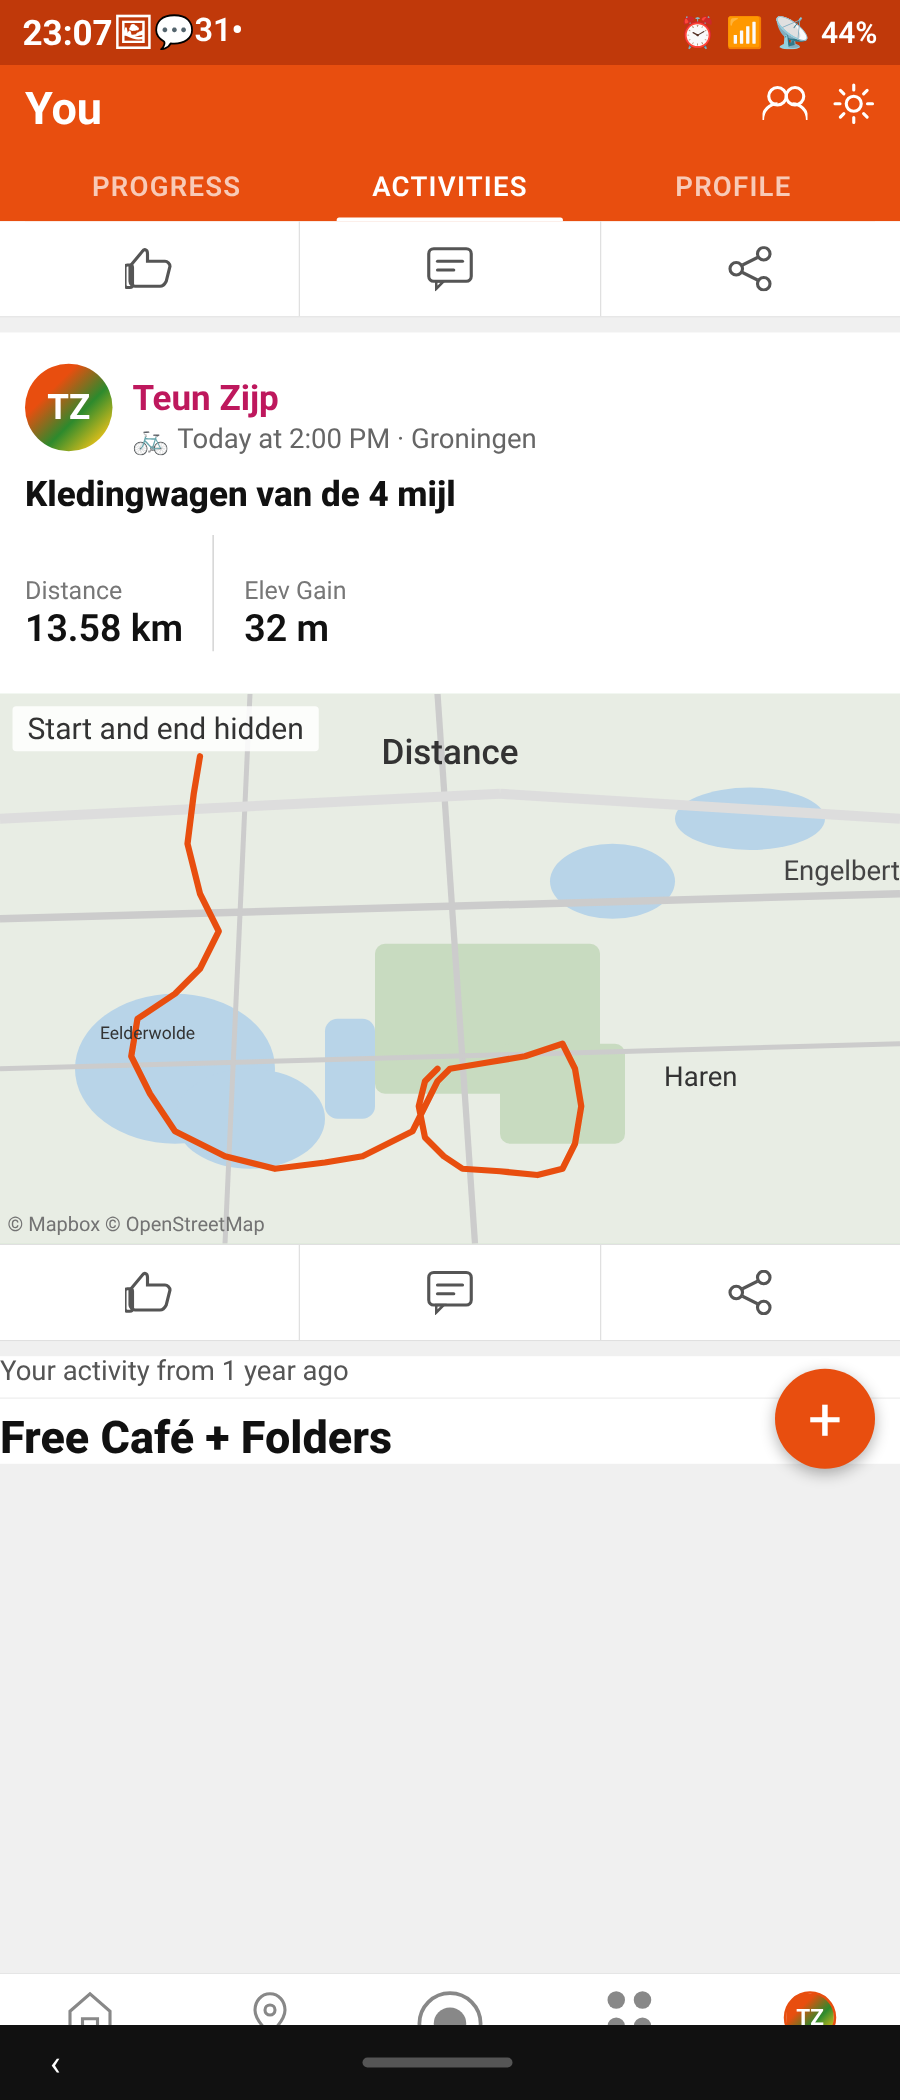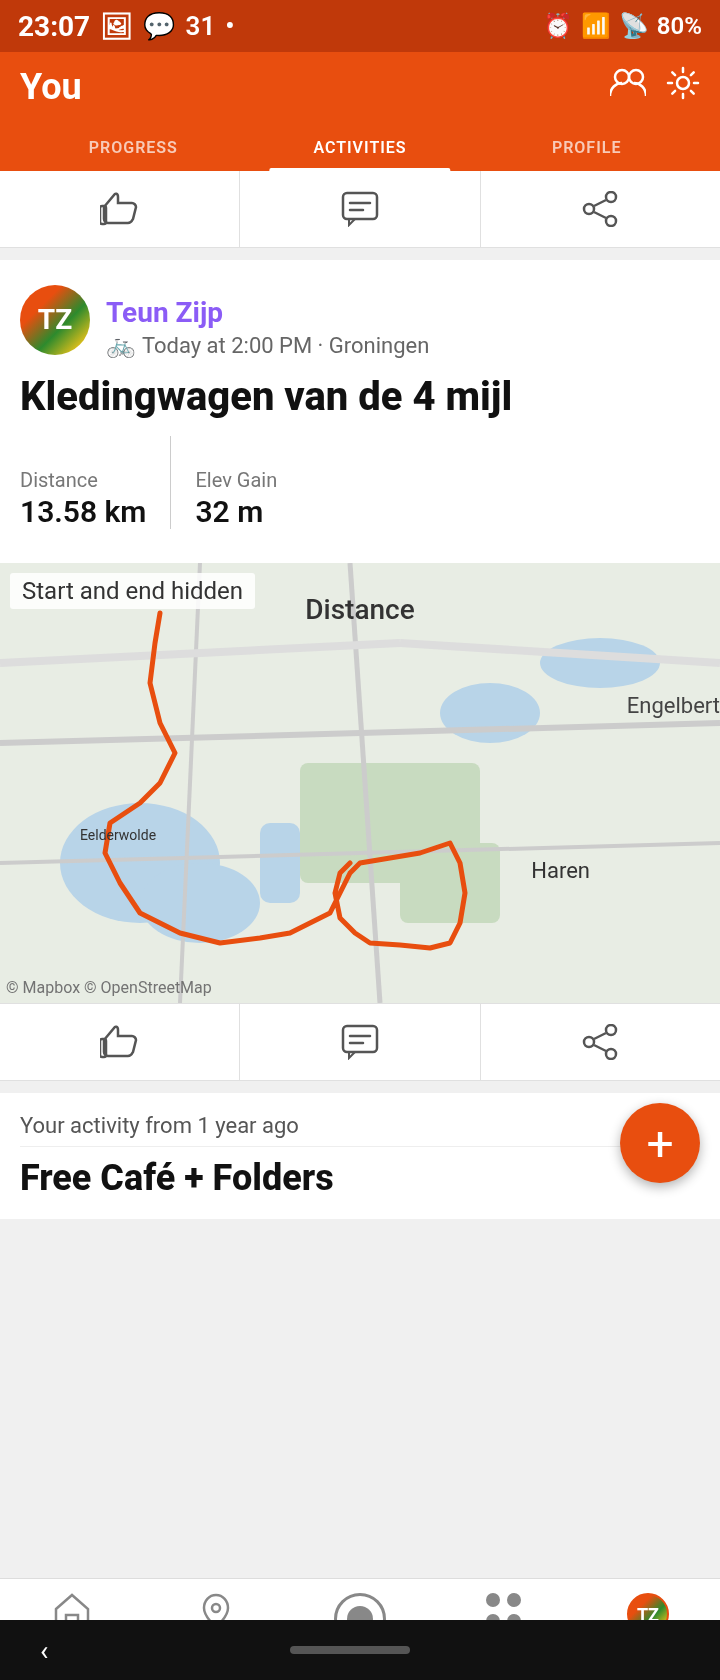--- a/index.html
+++ b/index.html
@@ -17,21 +17,21 @@
       background: #c0390a;
       height: 52px;
       display: flex;
       align-items: center;
       justify-content: space-between;
       padding: 0 18px;
       color: white;
       font-size: 26px;
       font-weight: 600;
     }
-    .status-left { display: flex; align-items: center; gap: 10px; }
+    .status-left { display: flex; }
     .status-right { display: flex; align-items: center; gap: 8px; font-size: 24px; }
     .status-time { font-size: 28px; font-weight: 700; }
 
     
     .header {
       background: #e84e0f;
       padding: 14px 20px 0 20px;
     }
     .header-top {
       display: flex;
@@ -57,21 +57,21 @@
     
     .tabs {
       display: flex;
       background: #e84e0f;
     }
     .tab {
       flex: 1;
       text-align: center;
       padding: 14px 0;
       color: rgba(255,255,255,0.7);
-      font-size: 16px;
+      font-size: 22px;
       font-weight: 600;
       letter-spacing: 1px;
       cursor: pointer;
       text-transform: uppercase;
       position: relative;
     }
     .tab.active {
       color: white;
       text-align: center;
     }
@@ -129,34 +129,34 @@
       justify-content: center;
       font-size: 28px;
       color: white;
       font-weight: bold;
       flex-shrink: 0;
     }
     .user-details {}
     .user-name {
       font-size: 28px;
       font-weight: 700;
-      color: #8b5cf6;
+      color: #be185d;
       margin-top: 16px;
     }
     .user-meta {
       font-size: 22px;
       color: #666;
       display: flex;
       align-items: center;
       gap: 6px;
       margin-top: 2px;
     }
     .bike-icon { font-size: 24px; }
     .activity-title {
-      font-size: 40px;
+      font-size: 28px;
       font-weight: 800;
       color: #111;
       margin-bottom: 16px;
     }
     .stats-row {
       display: flex;
       gap: 0;
       margin-bottom: 14px;
       align-items: center;
     }
@@ -248,21 +248,20 @@
     .bottom-action-bar {
       background: white;
       display: flex;
       border-top: 1px solid #e0e0e0;
       border-bottom: 1px solid #e0e0e0;
     }
 
     
     .memory-section {
       background: white;
-      padding: 20px;
       margin-top: 12px;
       position: relative;
     }
     .memory-text {
       font-size: 22px;
       color: #555;
       margin-bottom: 8px;
     }
     .memory-title {
       font-size: 36px;
@@ -366,21 +365,21 @@
     <span class="status-time">23:07</span>
     <span>🖼</span>
     <span>💬</span>
     <span>31</span>
     <span>•</span>
   </div>
   <div class="status-right">
     <span>⏰</span>
     <span>📶</span>
     <span>📡</span>
-    <span>80%</span>
+    <span>44%</span>
   </div>
 </div>
 
 <div class="header">
   <div class="header-top">
     <span class="header-title">You</span>
     <div class="header-icons">
       <span class="header-icon">
         <svg width="36" height="28" viewBox="0 0 36 28" fill="none">
           <circle cx="12" cy="9" r="7" stroke="white" stroke-width="2.5" fill="none"></circle>

